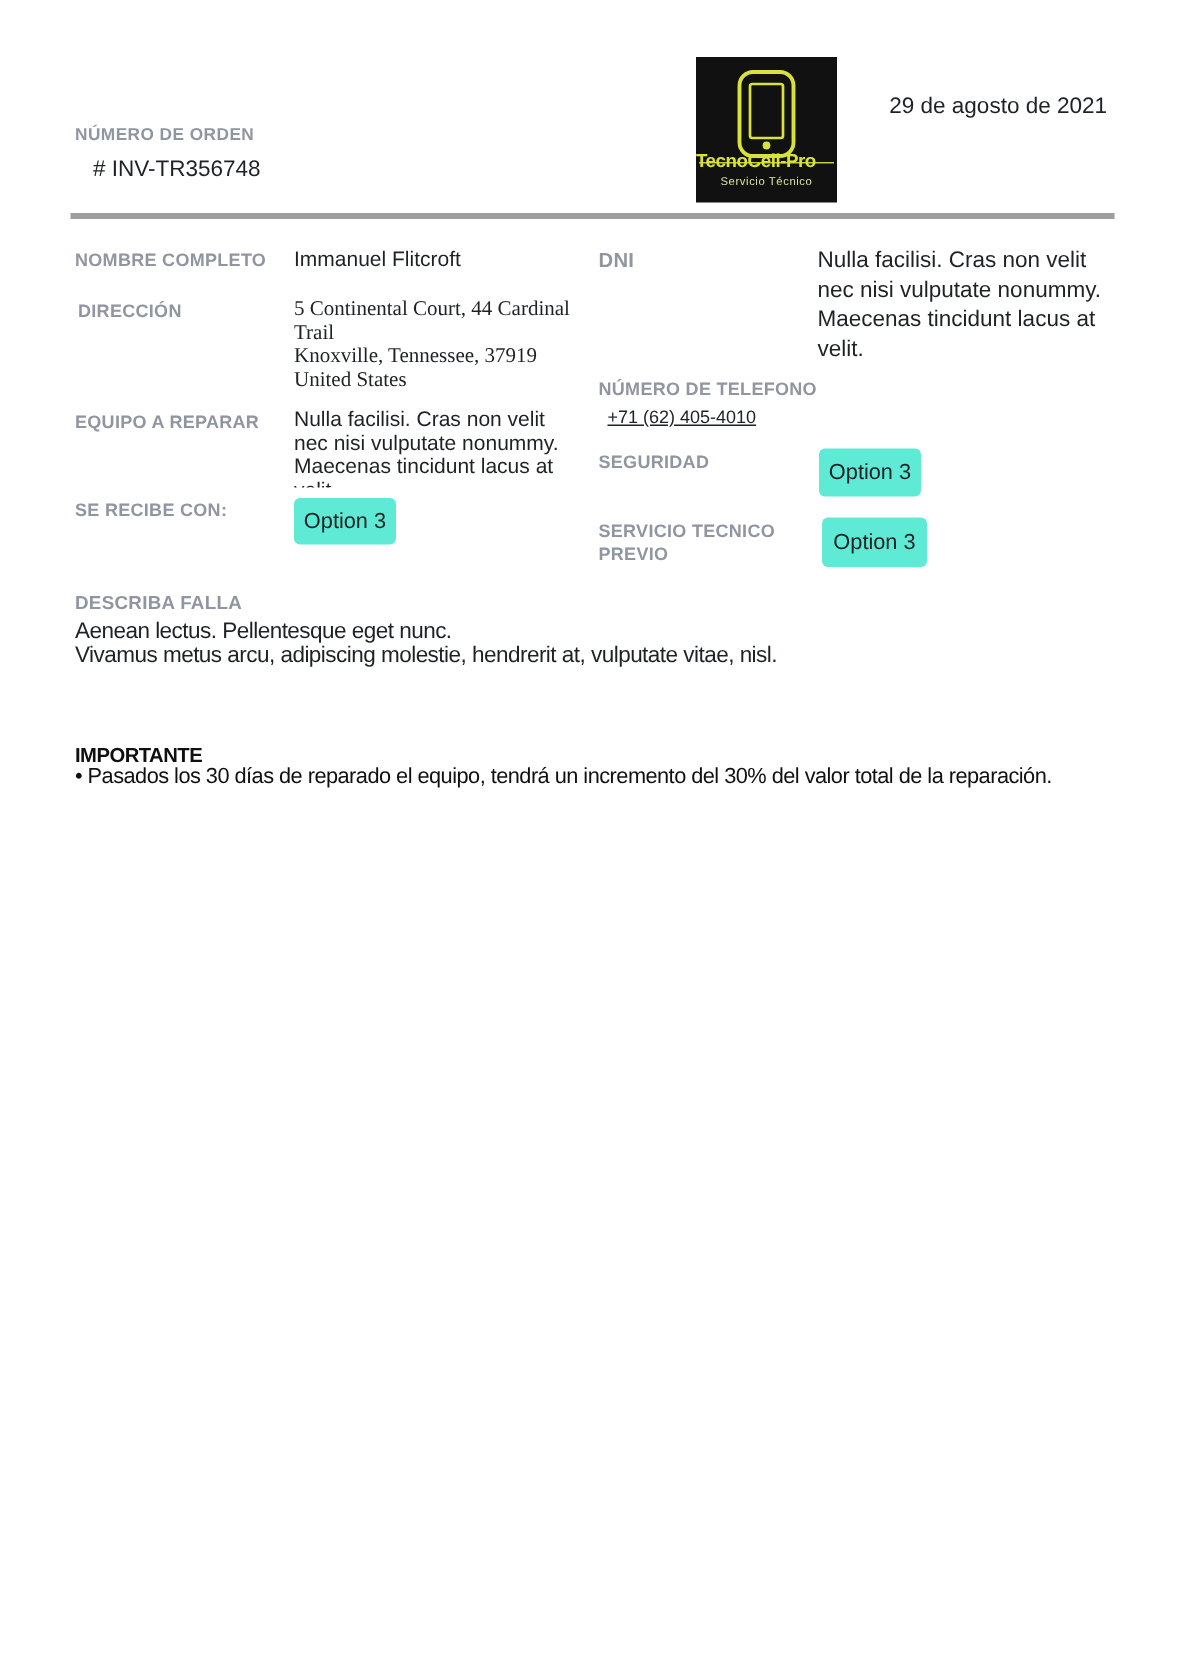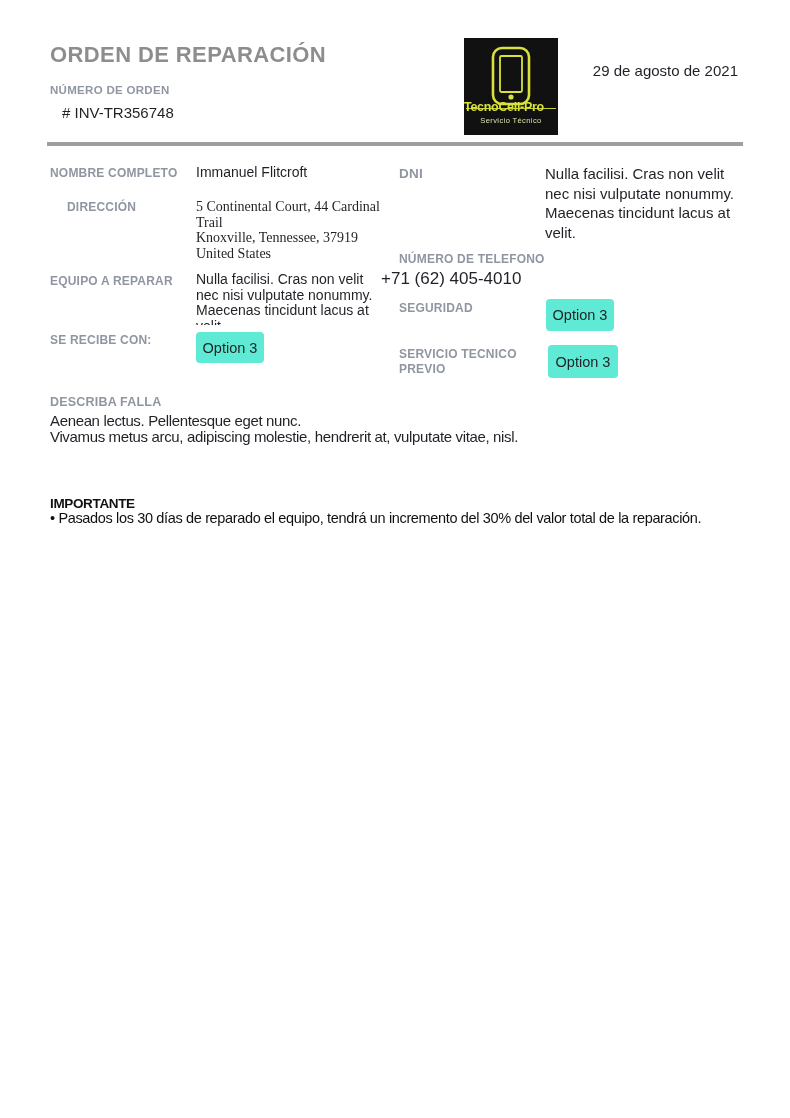--- a/index.html
+++ b/index.html
@@ -75,21 +75,20 @@
   .cond{letter-spacing:-0.35px;}
   .fault-line{font-size:15px;line-height:16px;color:#1f2126;}
   .imp-title{font-size:13.5px;font-weight:bold;color:#101010;}
   .imp-bullet{font-size:14.5px;line-height:15.2px;color:#101010;}
 </style>
 </head>
 <body>
 
 <div class="page">
 
-  <div class="abs doc-title">ORDEN DE REPARACIÓN</div>
   <div class="abs order-label">NÚMERO DE ORDEN</div>
   <div class="abs order-value"># INV-TR356748</div>
 
   <div class="abs logo">
     <svg class="logo-phone" viewBox="0 0 94 64">
       <rect x="29" y="6" width="36" height="56" rx="9" fill="none" stroke="#d8e23a" stroke-width="2.6"></rect>
       <rect x="36" y="14" width="22" height="36" rx="1.5" fill="none" stroke="#d8e23a" stroke-width="1.8"></rect>
       <circle cx="47" cy="55" r="2.6" fill="#d8e23a"></circle>
     </svg>
     <div class="logo-strike"></div>
@@ -97,38 +96,38 @@
     <div class="logo-sub">Servicio Técnico</div>
   </div>
 
   <div class="abs doc-date">29 de agosto de 2021</div>
 
   <div class="abs divider"></div>
 
   <div class="abs lbl" style="left:50px;top:166px;">NOMBRE COMPLETO</div>
   <div class="abs val" style="left:196px;top:165px;width:190px;">Immanuel Flitcroft</div>
 
-  <div class="abs lbl" style="left:67px;top:200px;">DIRECCIÓN</div>
+  <div class="abs lbl" style="left:52px;top:200px;">DIRECCIÓN</div>
   <div class="abs val" style="left:196px;top:199px;width:192px;font-family:Liberation Serif, serif;">
     <div>5 Continental Court, 44 Cardinal Trail</div>
     <div>Knoxville, Tennessee, 37919</div>
     <div>United States</div>
   </div>
 
   <div class="abs lbl" style="left:50px;top:274px;">EQUIPO A REPARAR</div>
   <div class="abs val clip" style="left:196px;top:272px;width:192px;max-height:53px;">Nulla facilisi. Cras non velit nec nisi vulputate nonummy. Maecenas tincidunt lacus at velit.</div>
 
   <div class="abs lbl" style="left:50px;top:333px;">SE RECIBE CON:</div>
   <div class="abs chip" style="left:196px;top:332px;width:68px;height:31px;">Option 3</div>
 
   <div class="abs lbl lbl-lg" style="left:399px;top:167px;">DNI</div>
   <div class="abs val-rt" style="left:545px;top:164px;width:196px;">Nulla facilisi. Cras non velit nec nisi vulputate nonummy. Maecenas tincidunt lacus at velit.</div>
 
   <div class="abs lbl" style="left:399px;top:252px;">NÚMERO DE TELEFONO</div>
-  <div class="abs val" style="left:381px;top:271px;font-size:17px;">+71 (62) 405-4010</div>
+  <div class="abs val" style="left:405px;top:271px;font-size:12px;text-decoration:underline;">+71 (62) 405-4010</div>
 
   <div class="abs lbl" style="left:399px;top:301px;">SEGURIDAD</div>
   <div class="abs chip" style="left:546px;top:299px;width:68px;height:32px;">Option 3</div>
 
   <div class="abs lbl" style="left:399px;top:347px;width:125px;">SERVICIO TECNICO PREVIO</div>
   <div class="abs chip" style="left:548px;top:345px;width:70px;height:33px;">Option 3</div>
 
   <div class="abs lbl" style="left:50px;top:395px;font-size:12.5px;">DESCRIBA FALLA</div>
   <div class="abs cond" style="left:50px;top:413px;width:690px;">
     <div class="fault-line">Aenean lectus. Pellentesque eget nunc.</div>

